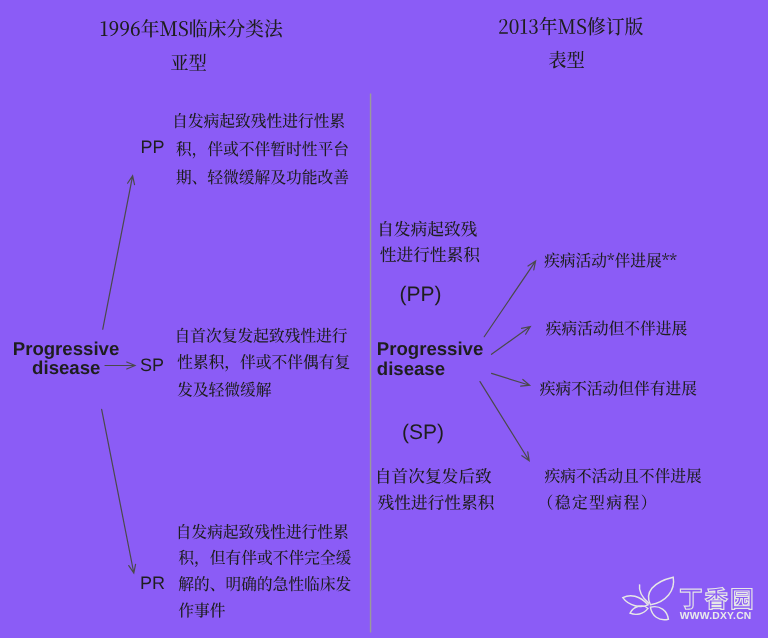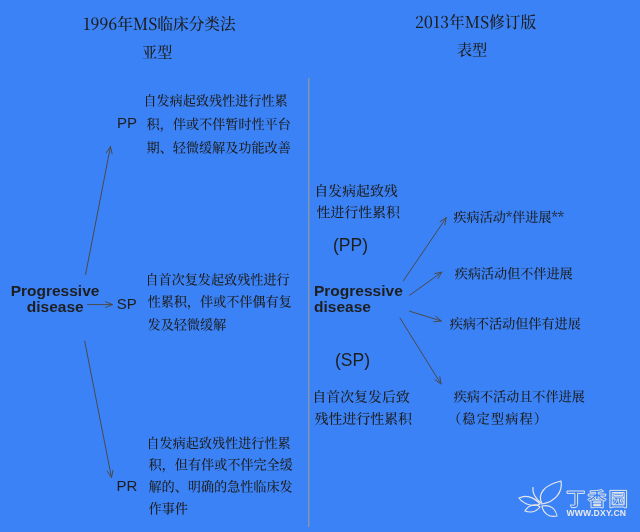--- a/index.html
+++ b/index.html
@@ -1,15 +1,15 @@
 <!DOCTYPE html>
 <html><head><meta charset="utf-8">
 <style>
   html,body{margin:0;padding:0;background:#ffffff;}
-  #page{position:relative;width:640px;height:532px;background:#3b82f6;overflow:hidden;}
+  #page{position:relative;width:640px;height:532px;background:#8b5cf6;overflow:hidden;}
 </style></head>
 <body>
 <div id="page">
 <svg width="640" height="532" viewBox="0 0 640 532">
 <line x1="308.8" y1="78" x2="308.8" y2="527" stroke="#9a9a9a" stroke-width="1.2"></line>
 <path d="M85.6 274.4L110.5 146.5M112.1 153.8L110.5 146.5L106.3 152.7" stroke="#4a4a4a" stroke-width="1.0" fill="none" stroke-linecap="round"></path>
 <path d="M87.5 304.6L112.5 304.6M105.6 307.5L112.5 304.6L105.6 301.7" stroke="#4a4a4a" stroke-width="1.0" fill="none" stroke-linecap="round"></path>
 <path d="M84.7 341.1L111.5 477.5M107.3 471.3L111.5 477.5L113.0 470.2" stroke="#4a4a4a" stroke-width="1.0" fill="none" stroke-linecap="round"></path>
 <path d="M403.5 280.6L446.3 217.6M444.8 225.0L446.3 217.6L440.0 221.7" stroke="#4a4a4a" stroke-width="1.0" fill="none" stroke-linecap="round"></path>
 <path d="M409.6 295.3L441.9 272.1M438.0 278.5L441.9 272.1L434.6 273.7" stroke="#4a4a4a" stroke-width="1.0" fill="none" stroke-linecap="round"></path>

